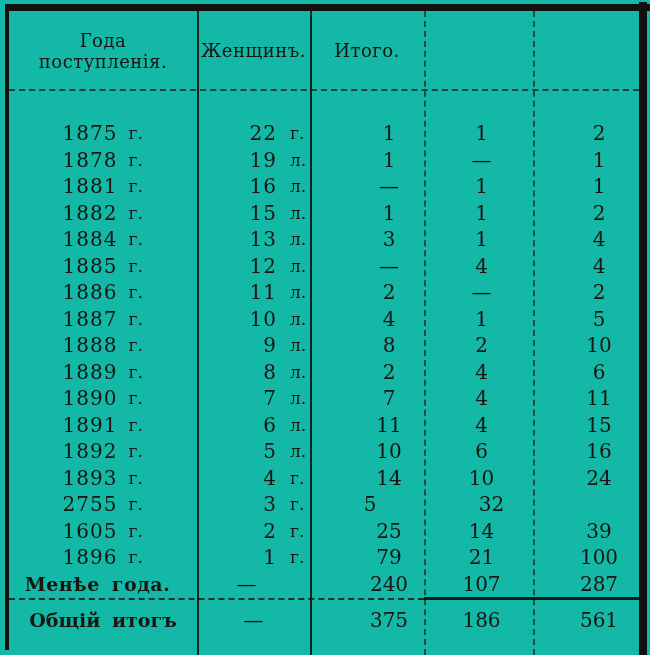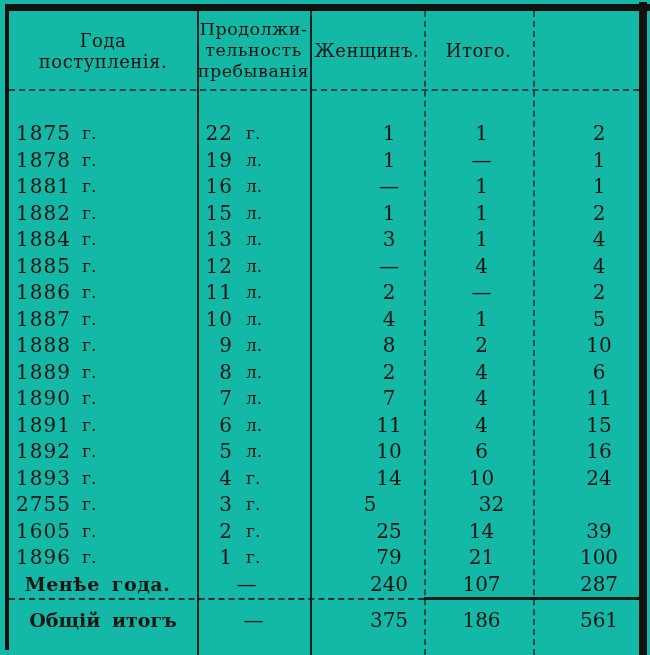--- a/index.html
+++ b/index.html
@@ -43,26 +43,26 @@
     border-top:2px dashed rgba(30,28,25,.75);
   }
   
   .tbody { position:absolute; left:9px; top:91px; width:630px; padding-top:29px; }
   .row {
     display:grid; grid-template-columns:188px 113px 114px 109px 106px;
     height:26.5px; line-height:26.5px;
     font-size:20px;
   }
   .cell { white-space:nowrap; }
-  .c1 { display:flex; }
+  .c1 { display:flex; justify-content:center; }
   .c1 .num  { width:62px; text-align:right; letter-spacing:1px; }
   .c1 .unit { width:22px; margin-left:11px; text-align:left; font-size:17px; }
   .c1.plain { display:block; text-align:center; word-spacing:5px; font-size:19px;font-weight:bold; }
   .c1.plain .num { letter-spacing:.5px; }
-  .c2 { display:flex; justify-content:flex-start; }
+  .c2 { display:flex; justify-content:flex-end; }
   .c2 .num  { width:36px; text-align:right; letter-spacing:1px; }
   .c2 .unit { width:20px; margin-left:13px; text-align:left; font-size:17px; }
   .c2.plain { display:block; text-align:center; }
   .c3, .c4, .c5 { text-align:center; }
   .c3 { transform:translateX(22px); }
   .c4 { transform:translateX(3px); }
   .c5 { transform:translateX(13px); }
   
   .rule-total-left {
     position:absolute; left:9px; top:598px; width:415px; height:0;
@@ -88,25 +88,20 @@
   <div class="b-left"></div>
   <div class="b-right"></div>
 
   <div class="vline solid v1"></div>
   <div class="vline solid v2"></div>
   <div class="vline faint v3"></div>
   <div class="vline faint v4"></div>
 
   <div class="thead">
     <div class="th wide">Года поступленія.</div>
-    <div class="th small">
-      <span class="hline">Продолжи-</span>
-      <span class="hline">тельность</span>
-      <span class="hline">пребыванія</span>
-    </div>
     <div class="th">Женщинъ.</div>
     <div class="th">Итого.</div>
   </div>
 
   <div class="rule-header"></div>
 
   <div class="tbody">
   <div class="row">
     <div class="cell c1">
       <span class="num">1875</span>

